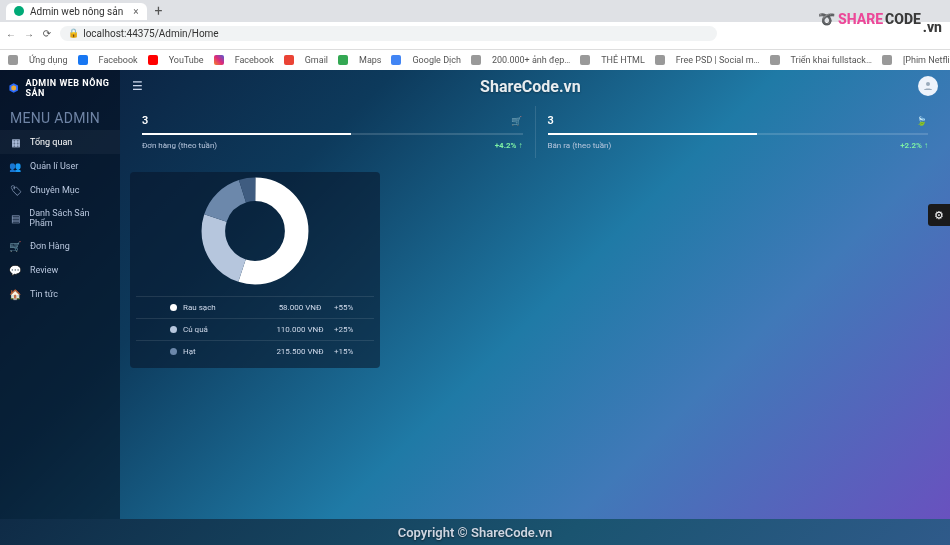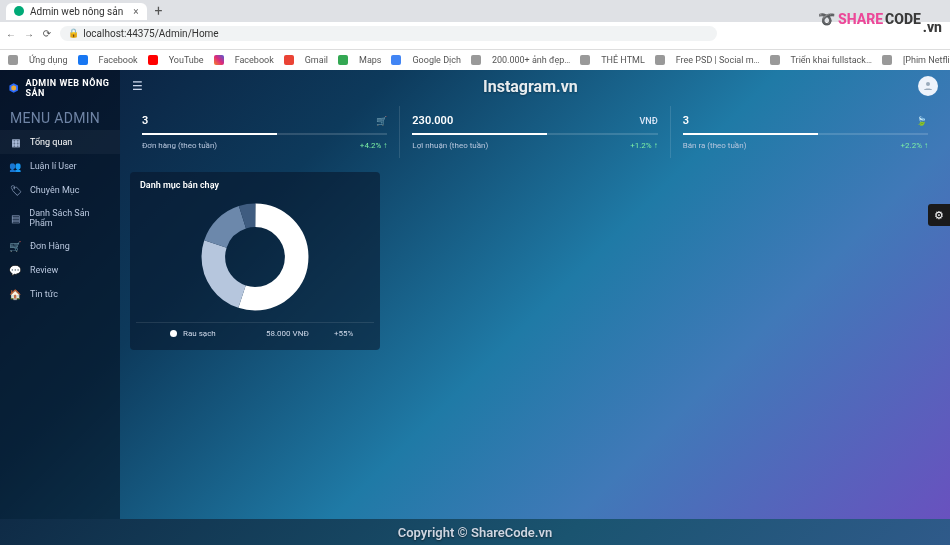--- a/index.html
+++ b/index.html
@@ -64,32 +64,32 @@
 
   
   .stats{display:flex;gap:0;padding:4px 10px;}
   .stat{flex:1;padding:8px 12px;border-right:1px solid rgba(255,255,255,0.12);}
   .stat:last-child{border-right:none;}
   .stat .row1{display:flex;justify-content:space-between;align-items:center;font-size:11px;color:#fff;font-weight:600;}
   .stat .row1 .unit{font-size:9px;font-weight:500;color:#dbe6f7;}
   .stat .bar{height:2px;background:rgba(255,255,255,0.15);margin:6px 0;position:relative;}
   .stat .bar::before{content:"";position:absolute;left:0;top:0;height:2px;width:55%;background:#fff;}
   .stat .row2{display:flex;justify-content:space-between;align-items:flex-end;font-size:8px;color:#b8c7de;}
-  .stat .delta{color:#7df0a5;}
+  .stat .delta{color:#7df0a5;font-weight:bold;}
 
   
   .panel{background:rgba(8,20,40,0.55);border-radius:4px;margin:10px 10px 0 10px;width:250px;}
   .panel .title{font-size:9px;font-weight:600;padding:8px 10px;color:#fff;}
   .donut-wrap{display:flex;justify-content:center;padding:4px 0 10px;}
   svg.donut{width:110px;height:110px;}
   .legend{padding:0 6px 6px;}
   .legend-row{display:flex;align-items:center;justify-content:space-between;border-top:1px solid rgba(255,255,255,0.1);padding:6px 6px;font-size:8px;color:#cfd9ea;}
   .legend-row .name{display:flex;align-items:center;gap:6px;flex:1;padding-left:28px;}
   .legend-row .swatch{width:7px;height:7px;border-radius:50%;}
-  .legend-row .val{flex:0 0 68px;text-align:left;}
+  .legend-row .val{flex:0 0 68px;text-align:center;}
   .legend-row .pct{flex:0 0 34px;}
 
   
   .gear-float{position:absolute;top:134px;right:0;background:#1a1a1a;color:#fff;width:22px;height:22px;display:flex;align-items:center;justify-content:center;font-size:11px;border-radius:3px 0 0 3px;}
 
   
   .sharecode-logo{position:absolute;top:2px;right:8px;font-weight:800;font-size:14px;color:#3a3a3a;display:flex;align-items:center;gap:2px;}
   .sharecode-logo .swirl{color:#49b64e;}
   .sharecode-logo .share{color:#ec4899;}
   .sharecode-logo .vn{color:#3a3a3a;font-size:14px;align-self:flex-start;margin-top:17px;}
@@ -199,21 +199,21 @@
       <span>ADMIN WEB NÔNG SẢN</span>
     </div>
     <div class="section-label">MENU ADMIN</div>
     <nav class="nav" id="nav">
         <div class="nav-item active">
           <span class="icn">▦</span>
           <span>Tổng quan</span>
         </div>
         <div class="nav-item">
           <span class="icn">👥</span>
-          <span>Luận lí User</span>
+          <span>Quản lí User</span>
         </div>
         <div class="nav-item">
           <span class="icn">🏷</span>
           <span>Chuyên Mục</span>
         </div>
         <div class="nav-item">
           <span class="icn">▤</span>
           <span>Danh Sách Sản Phẩm</span>
         </div>
         <div class="nav-item">
@@ -227,21 +227,21 @@
         <div class="nav-item">
           <span class="icn">🏠</span>
           <span>Tin tức</span>
         </div>
       </nav>
   </aside>
 
   <div class="main">
     <div class="topbar">
       <span class="hamburger">☰</span>
-      <span class="watermark">Instagram.vn</span>
+      <span class="watermark">ShareCode.vn</span>
       <span class="avatar">
         <svg width="12" height="12" viewBox="0 0 24 24">
             <circle cx="12" cy="8" r="4" fill="#9ab"></circle>
             <path d="M4 20c0-4 16-4 16 0" fill="#9ab"></path>
           </svg>
       </span>
     </div>
 
     <div class="stats" id="stats">
         <div class="stat">
@@ -250,61 +250,65 @@
             <span class="unit">🛒</span>
           </div>
     <div class="bar"></div>
     <div class="row2">
             <span>Đơn hàng (theo tuần)</span>
             <span class="delta">+4.2% ↑</span>
           </div>
         </div>
         <div class="stat">
     <div class="row1">
-            <span>230.000</span>
-            <span class="unit">VNĐ</span>
-          </div>
-    <div class="bar"></div>
-    <div class="row2">
-            <span>Lợi nhuận (theo tuần)</span>
-            <span class="delta">+1.2% ↑</span>
-          </div>
-        </div>
-        <div class="stat">
-    <div class="row1">
             <span>3</span>
             <span class="unit">🍃</span>
           </div>
     <div class="bar"></div>
     <div class="row2">
             <span>Bán ra (theo tuần)</span>
             <span class="delta">+2.2% ↑</span>
           </div>
         </div>
       </div>
 
     <div class="panel">
-      <div class="title">Danh mục bán chạy</div>
       <div class="donut-wrap">
         <svg class="donut" id="donut" viewBox="0 0 42 42">
             <circle cx="21" cy="21" r="15.915" fill="transparent" stroke="#ffffff" stroke-width="9" stroke-dasharray="55.00000000000001 44.99999999999999" stroke-dashoffset="25"></circle>
             <circle cx="21" cy="21" r="15.915" fill="transparent" stroke="#b6c6dd" stroke-width="9" stroke-dasharray="25 75" stroke-dashoffset="-30.000000000000007"></circle>
             <circle cx="21" cy="21" r="15.915" fill="transparent" stroke="#6c88ab" stroke-width="9" stroke-dasharray="15 85" stroke-dashoffset="-55.00000000000001"></circle>
             <circle cx="21" cy="21" r="15.915" fill="transparent" stroke="#3f5c80" stroke-width="9" stroke-dasharray="5 95" stroke-dashoffset="-70"></circle>
           </svg>
       </div>
       <div class="legend" id="legend">
           <div class="legend-row">
     <span class="name">
               <span class="swatch" style="background:#ffffff"></span>
               <span>Rau sạch</span>
             </span>
     <span class="val">58.000 VNĐ</span>
     <span class="pct">+55%</span>
           </div>
+          <div class="legend-row">
+    <span class="name">
+              <span class="swatch" style="background:#b6c6dd"></span>
+              <span>Củ quả</span>
+            </span>
+    <span class="val">110.000 VNĐ</span>
+    <span class="pct">+25%</span>
+          </div>
+          <div class="legend-row">
+    <span class="name">
+              <span class="swatch" style="background:#6c88ab"></span>
+              <span>Hạt</span>
+            </span>
+    <span class="val">215.500 VNĐ</span>
+    <span class="pct">+15%</span>
+          </div>
         </div>
     </div>
   </div>
 
   <div class="gear-float">
     <span>⚙</span>
   </div>
 </div>
 
 <div class="footer-band">

